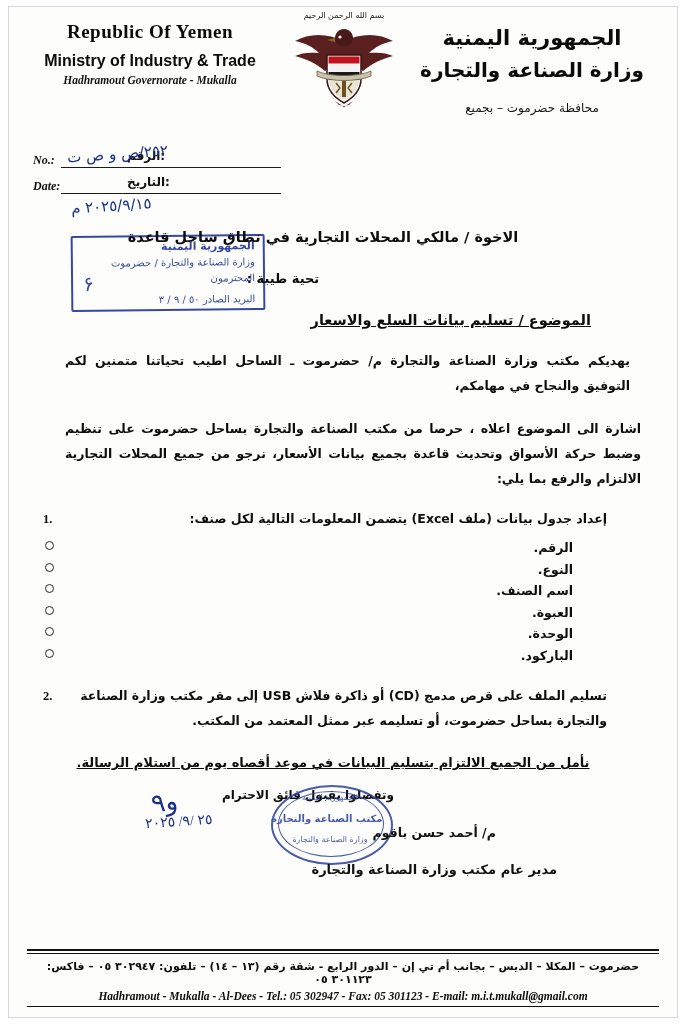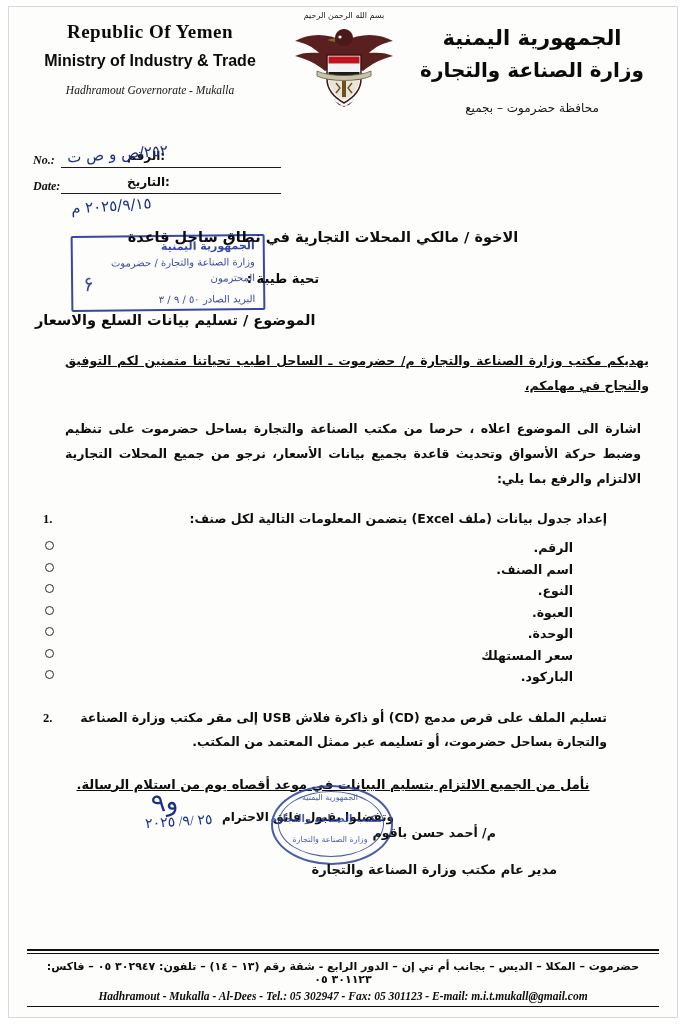--- a/index.html
+++ b/index.html
@@ -52,24 +52,24 @@
   }
   .hdr-left .l2 {
     font-family: "Liberation Sans", sans-serif;
     font-weight: bold;
     font-size: 16px;
     margin-top: 9px;
     color: #0b0b0b;
   }
   .hdr-left .l3 {
     font-family: "Liberation Serif", serif;
-    font-weight: normal;
+    font-weight: bold;
     font-style: italic;
     font-size: 11.5px;
-    margin-top: 14px;
+    margin-top: 4px;
     color: #141414;
   }
   .hdr-right {
     position: absolute;
     right: 22px;
     top: 16px;
     width: 250px;
     text-align: center;
     direction: rtl;
   }
@@ -205,34 +205,35 @@
     margin-right: 40px;
   }
   .greet {
     font-size: 13px;
     font-weight: bold;
     text-align: center;
     margin-top: 26px;
     margin-right: 120px;
   }
   .subject {
-    text-align: left;
+    text-align: right;
     margin-top: 26px;
     font-size: 14.5px;
     font-weight: bold;
+    text-decoration: underline;
     margin-right: 60px;
   }
   .para {
     font-size: 12.5px;
     line-height: 2.0;
     text-align: justify;
     margin-top: 20px;
     font-weight: bold;
   }
-  .para.p1 { margin-right: 2px; margin-left: 30px; text-decoration: underline; }
+  .para.p1 { margin-right: 21px; margin-left: 30px; }
   .para.p2 { margin-right: 10px; margin-left: 30px; margin-top: 18px; }
 
   ol.main {
     margin: 16px 40px 0 30px;
     padding: 0;
     list-style: none;
     counter-reset: item;
   }
   ol.main > li {
     font-size: 12.5px;
@@ -487,25 +488,24 @@
 
       <div class="para p1">يهديكم مكتب وزارة الصناعة والتجارة م/ حضرموت ـ الساحل اطيب تحياتنا متمنين لكم التوفيق والنجاح في مهامكم،</div>
       <div class="para p2">اشارة الى الموضوع اعلاه ، حرصا من مكتب الصناعة والتجارة بساحل حضرموت على تنظيم وضبط حركة الأسواق وتحديث قاعدة بجميع بيانات الأسعار، نرجو من جميع المحلات التجارية الالتزام والرفع بما يلي:</div>
 
       <ol class="main">
         <li>
           <span class="num">1.</span>
           <span>إعداد جدول بيانات (ملف Excel) يتضمن المعلومات التالية لكل صنف:</span>
           <ul class="sub">
             <li><span class="bullet"></span><span>الرقم.</span></li>
+            <li><span class="bullet"></span><span>النوع.</span></li>
             <li><span class="bullet"></span><span>اسم الصنف.</span></li>
-            <li><span class="bullet"></span><span>النوع.</span></li>
             <li><span class="bullet"></span><span>العبوة.</span></li>
             <li><span class="bullet"></span><span>الوحدة.</span></li>
-            <li><span class="bullet"></span><span>سعر المستهلك</span></li>
             <li><span class="bullet"></span><span>الباركود.</span></li>
           </ul>
         </li>
         <li style="margin-top:18px">
           <span class="num">2.</span>
           <span>تسليم الملف على قرص مدمج (CD) أو ذاكرة فلاش USB إلى مقر مكتب وزارة الصناعة والتجارة بساحل حضرموت، أو تسليمه عبر ممثل المعتمد من المكتب.</span>
         </li>
       </ol>
 
       <div class="closing">نأمل من الجميع الالتزام بتسليم البيانات في موعد أقصاه يوم من استلام الرسالة.</div>

